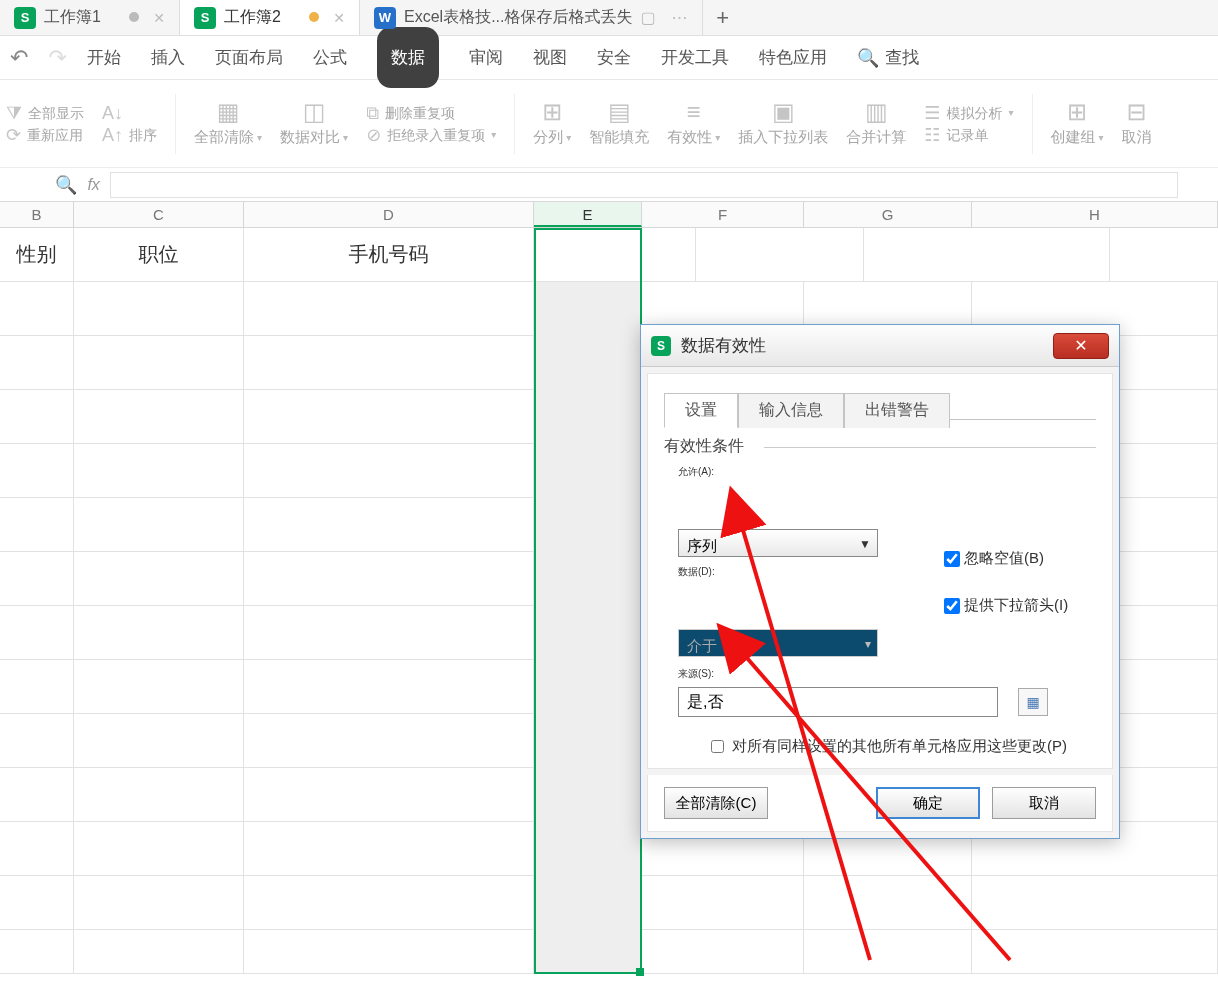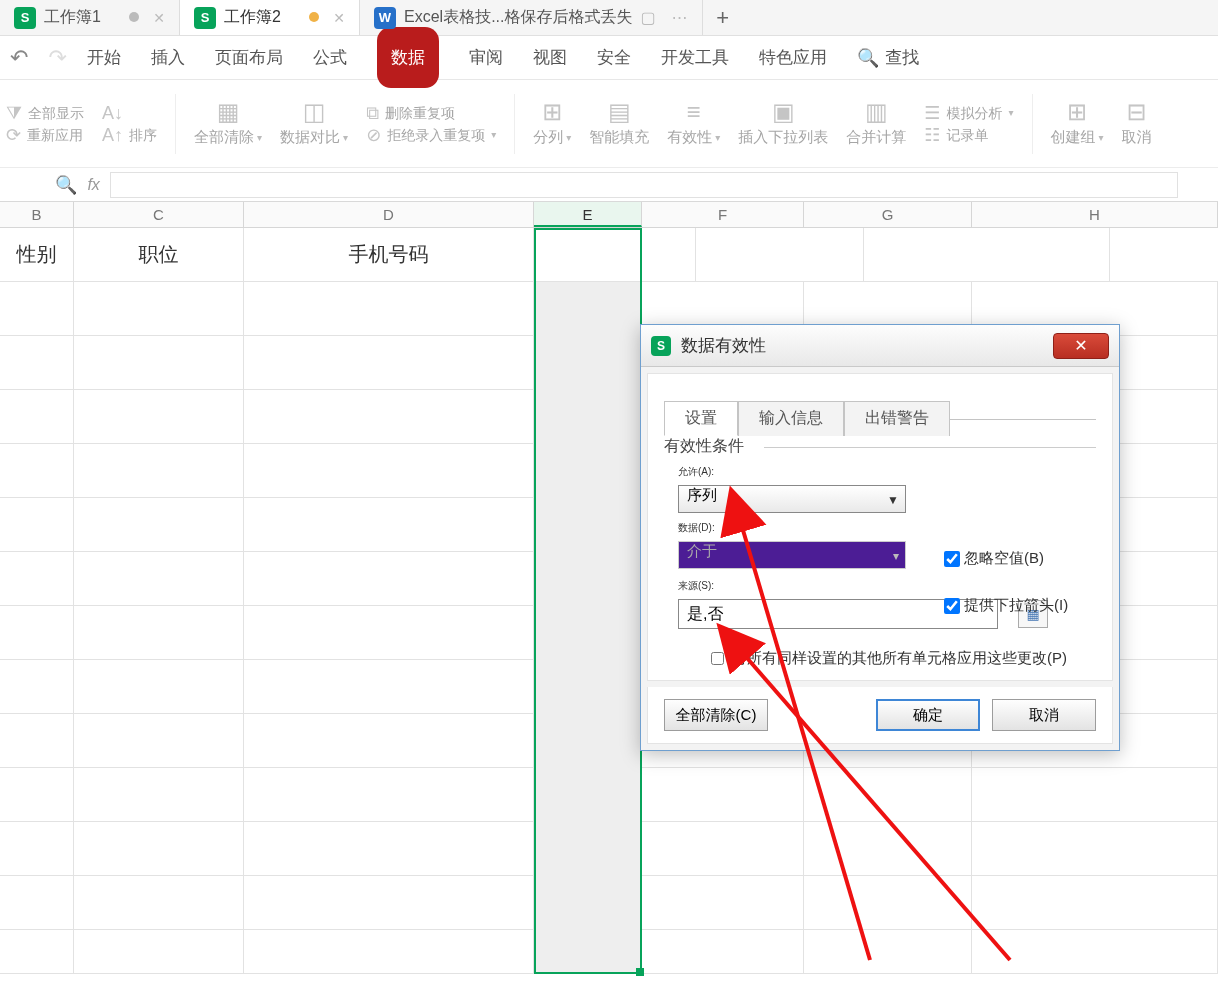--- a/index.html
+++ b/index.html
@@ -13,21 +13,21 @@
   .tab .dot-mod { position:absolute; right:40px; top:12px; width:10px;height:10px;border-radius:50%;background:#f0b247;}
   .tab .dot-grey{ position:absolute; right:40px; top:12px; width:10px;height:10px;border-radius:50%;background:#bbb;}
   .app-icon { width: 22px; height: 22px; border-radius: 4px; display: flex; align-items: center; justify-content: center; font-size: 13px; font-weight: bold; color: #fff; }
   .ic-green { background: #07a35a; }
   .ic-blue { background: #2670c9; }
   .new-tab-btn { width: 40px; text-align: center; color: #666; font-size: 22px; cursor: pointer; }
 
   
   .ribbon-menu { display: flex; align-items: center; height: 44px; padding: 0 10px; gap: 30px; font-size: 17px; color: #555; border-bottom: 1px solid #e7e7e7; }
   .ribbon-menu .menu-item { cursor: pointer; }
-  .ribbon-menu .pill-active { background: #b91c1c; color: #fff; padding: 19px 14px; border-radius: 14px; }
+  .ribbon-menu .pill-active { background: #404040; color: #fff; padding: 19px 14px; border-radius: 14px; }
   .back-arrow { color:#888; font-size:22px; margin-right:-10px; cursor:pointer;}
   .search-wrap { display:flex; align-items:center; gap:6px; color:#555;}
   .search-wrap .mag { font-size:18px; }
 
   
   .toolbar { display: flex; align-items: center; height: 88px; padding: 0 6px; gap: 18px; border-bottom: 1px solid #ececec; color: #a6a6a6; font-size: 15px; }
   .tool-col { display:flex; flex-direction:column; align-items:center; gap:4px;}
   .tool-col .top-ic { font-size:24px; color:#c5c5c5; line-height:1; }
   .tool-col .lbl { white-space:nowrap; display:flex; align-items:center; gap:3px;}
   .tool-stack { display:flex; flex-direction:column; gap:4px; font-size:14px;}
@@ -57,28 +57,28 @@
   .sel-col-inner{ position:absolute; left:536px; top:80px; width:104px; height:690px; background:#eeeeee; }
   .handle{position:absolute;right:-4px;bottom:-4px;width:8px;height:8px;background:#07a35a;}
 
   
   .dialog { position:absolute; left:640px; top:324px; width:480px; background:#f3f3f3; border:1px solid #6f9fcf; box-shadow:0 4px 18px rgba(0,0,0,0.25); }
   .dlg-title{ display:flex; align-items:center; height:42px; padding:0 10px; gap:10px; background:linear-gradient(#fdfdfd,#e8e8e8); border-bottom:1px solid #c9c9c9;}
   .dlg-title .t{ font-size:17px; color:#333;}
   .dlg-close{ margin-left:auto; width:56px; height:26px; background:linear-gradient(#d94b3a,#b82e22); border:1px solid #8e2018; border-radius:4px; display:flex;align-items:center;justify-content:center;color:#fff;font-size:16px;cursor:pointer;}
   .dlg-body{ padding:10px 16px 0; background:#fff; margin:6px; border:1px solid #e4e4e4;}
   .dlg-tabs{ display:flex; border-bottom:1px solid #c4c4c4;}
-  .dlg-tab{ padding:6px 20px; font-size:16px; color:#555; background:#f3f3f3; border:1px solid #c4c4c4; border-bottom:none; cursor:pointer; position:relative; top:17px;}
+  .dlg-tab{ padding:6px 20px; font-size:16px; color:#555; background:#f3f3f3; border:1px solid #c4c4c4; border-bottom:none; cursor:pointer; position:relative; top:9px;}
   .dlg-tab.active{ background:#fff; border-bottom:1px solid #fff;}
   .fieldset-title{ font-size:16px; color:#444; margin:16px 0 8px; position:relative;}
   .fieldset-title:after{content:"";position:absolute;left:100px;right:0;top:50%;height:1px;background:#ccc;}
   .field-row{ display:flex; align-items:center; margin:6px 0; gap:20px; padding-left:14px;}
   .label-sm{ font-size:10px; color:#333;}
-  .combo{ width:228px; height:28px; border:1px solid #888; background:linear-gradient(#fff,#e9e9e9); display:flex; align-items:flex-start; padding:0 8px; font-size:15px; position:relative;}
-  .combo.disabled{color:#aaa;background:#4c1d95;border-color:#ccc;}
+  .combo{ width:200px; height:28px; border:1px solid #888; background:linear-gradient(#fff,#e9e9e9); display:flex; align-items:flex-end; padding:0 8px; font-size:15px; position:relative;margin-top:44px;}
+  .combo.disabled{color:#aaa;background:#0c4a6e;border-color:#ccc;}
   .combo .car2{position:absolute;right:6px;top:7px;font-size:12px;color:#333;}
   .check-row{display:flex;align-items:center;gap:4px;font-size:15px;color:#333;}
   .check-row input{width:16px;height:16px;}
   .src-input{ width:320px; height:30px; border:1px solid #888; padding:0 8px; font-size:16px; background:#fff;}
   .refbtn{width:30px;height:28px;border:1px solid #aaa;background:#f7f7f7;display:flex;align-items:center;justify-content:center;}
   .apply-row{display:flex;align-items:center;gap:8px;font-size:15px;color:#333;margin:20px 0 12px;padding-left:47px;}
   .dlg-footer{display:flex;gap:12px;padding:12px 16px;justify-content:flex-start;background:#fff;margin:0 6px 6px;border:1px solid #e4e4e4;border-top:none;}
   .btn{ width:104px; height:32px; border:1px solid #9c9c9c; background:linear-gradient(#fefefe,#e3e3e3); font-size:15px; cursor:pointer;}
   .btn.primary{ border:2px solid #3e86d6;}
   .spacer-flex{flex:1;}

